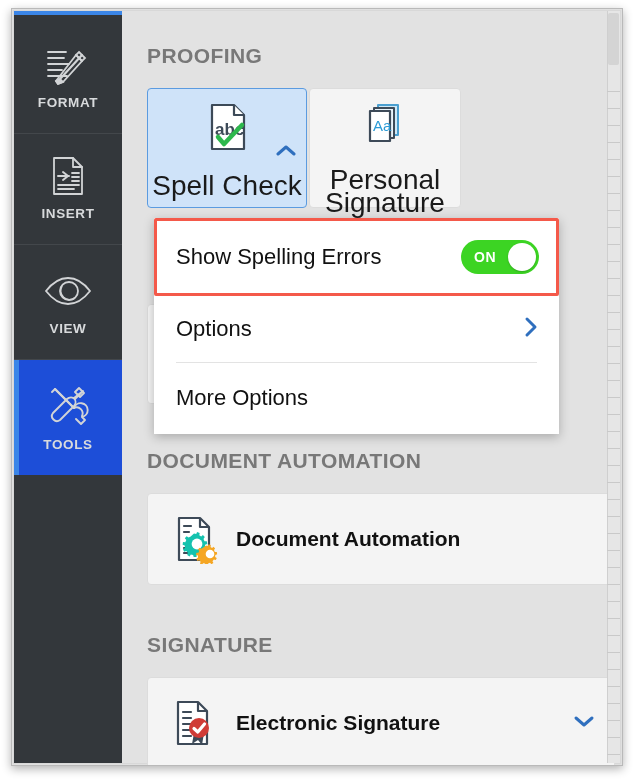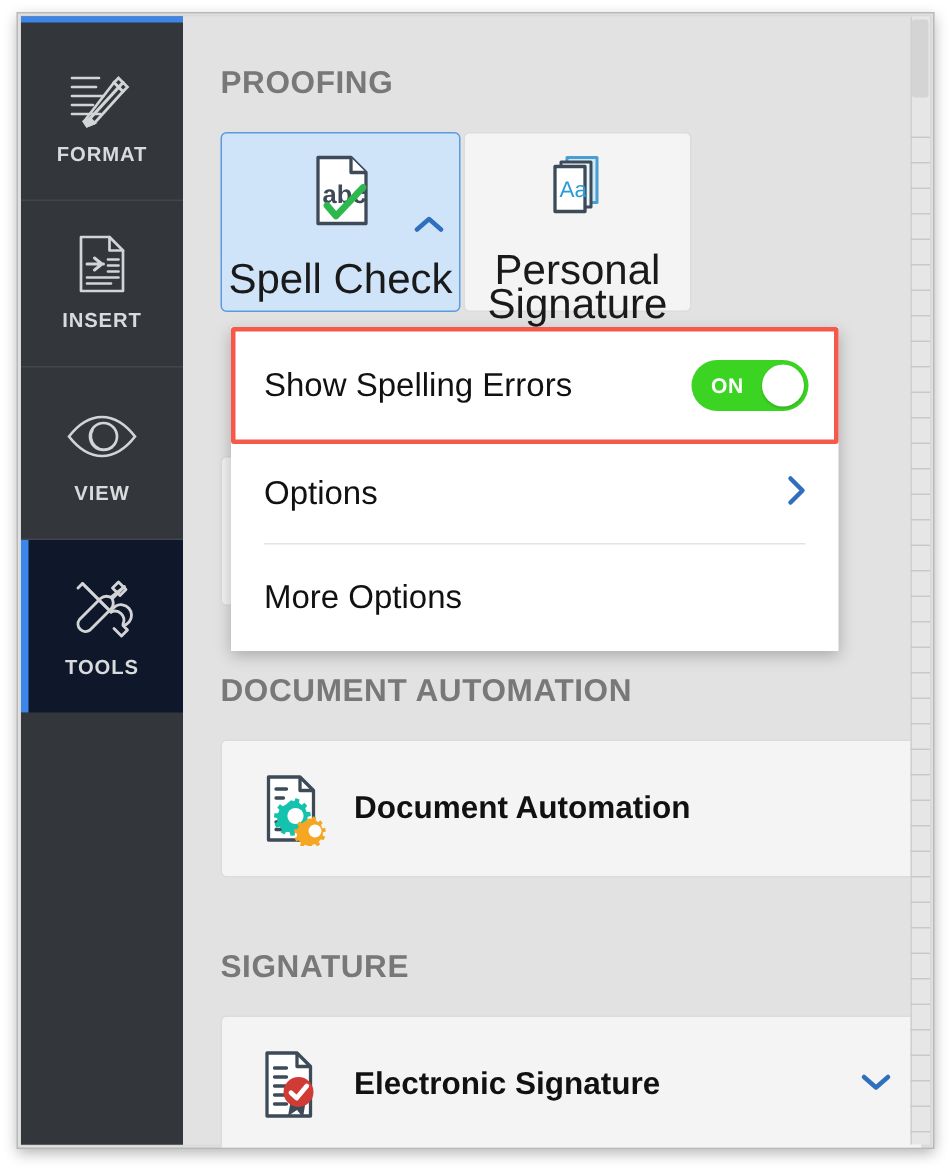--- a/index.html
+++ b/index.html
@@ -45,21 +45,21 @@
     border-bottom: 1px solid #43474b;
     display: flex;
     flex-direction: column;
     align-items: center;
     justify-content: center;
     color: #d2d4d6;
     cursor: pointer;
   }
   .nav-item.first { margin-top: 4px; }
   .nav-item.active {
-    background: #0f172a;
+    background: #1d4ed8;
     border-bottom: none;
   }
   .nav-item.active .nav-accent {
     position: absolute; left: 0; top: 0;
     width: 5px; height: 100%;
     background: #3b86e8;
   }
   .nav-icon { height: 46px; display:flex; align-items:center; justify-content:center; }
   .nav-label {
     margin-top: 7px;

